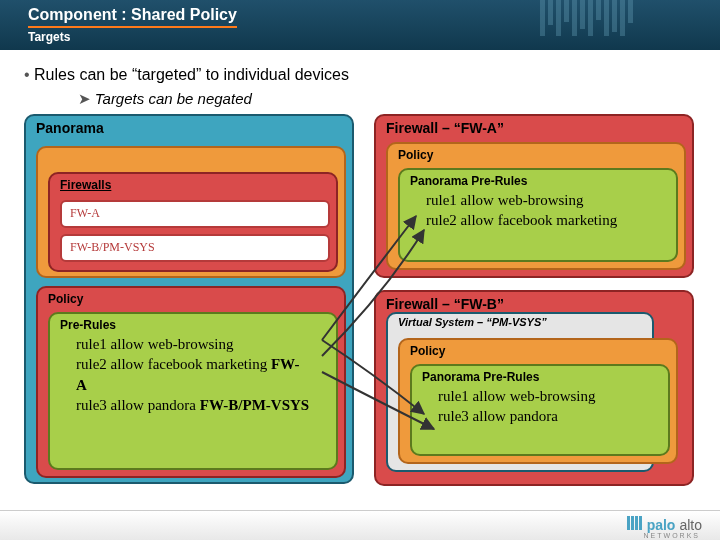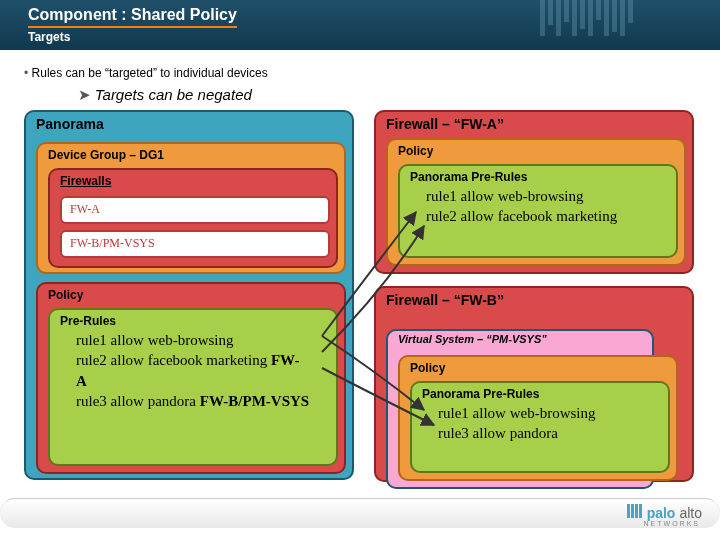--- a/index.html
+++ b/index.html
@@ -1,21 +1,21 @@
 <!DOCTYPE html>
 <html><head>
 <meta charset="utf-8">
 <style>
   * { box-sizing: border-box; margin: 0; padding: 0; }
   html, body { width: 720px; height: 540px; font-family: Arial, Helvetica, sans-serif; background: #fff; overflow: hidden; }
   .header { background: linear-gradient(#20506b,#10384d); color: #fff; padding: 6px 28px 6px 28px; }
   .title { font-size: 16px; font-weight: bold; color: #fff; border-bottom: 2px solid #ff7a1a; display: inline-block; padding-bottom: 2px; }
   .subtitle { font-size: 12px; font-weight: bold; margin-top: 2px; }
   .body { padding: 10px 24px 4px 24px; }
-  .bullet-row { font-size: 12px; margin: 6px 0; }
+  .bullet-row { font-size: 16px; margin: 6px 0; }
   .bullet-row::before { content: "• "; color: #555; }
   .sub-row { font-size: 15px; margin-left: 54px; font-style: italic; }
   .sub-row::before { content: "➤ "; font-style: normal; color: #555; }
   .diagram { position: relative; width: 672px; height: 372px; margin-top: 6px; }
   .box { position: absolute; border-radius: 10px; border: 2px solid #888; }
   .lbl { font-weight: bold; font-size: 14px; padding: 4px 10px 2px 10px; }
   .sub-title { font-size: 11px; font-style: italic; font-weight: bold; padding: 2px 10px; }
   .rule { font-size: 15px; font-family: "Times New Roman", serif; padding: 0 26px; line-height: 1.35; }
   .strong { font-weight: bold; }
 
@@ -29,27 +29,27 @@
   #policy-l { left: 10px; top: 170px; width: 310px; height: 192px; background: #d94b4b; border-color: #8d2424; }
   #pre-l { left: 10px; top: 24px; width: 290px; height: 158px; background: #a8cf4a; border-color: #5c7a1d; }
 
   
   #fw-a { left: 350px; top: 0; width: 320px; height: 164px; background: #d94b4b; border-color: #8d2424; color: #000; }
   #policy-a { left: 10px; top: 26px; width: 300px; height: 128px; background: #ef9a3c; border-color: #b3651b; }
   #pre-a { left: 10px; top: 24px; width: 280px; height: 94px; background: #a8cf4a; border-color: #5c7a1d; }
 
   
   #fw-b { left: 350px; top: 176px; width: 320px; height: 196px; background: #d94b4b; border-color: #8d2424; color: #000; }
-  #vsys { left: 10px; top: 41px; width: 268px; height: 160px; background: #f9a8d4; border-color: #1b5a6e; }
+  #vsys { left: 10px; top: 20px; width: 268px; height: 160px; background: #e5e5e5; border-color: #1b5a6e; }
   #policy-b { left: 10px; top: 24px; width: 280px; height: 126px; background: #ef9a3c; border-color: #b3651b; }
   #pre-b { left: 10px; top: 24px; width: 260px; height: 92px; background: #a8cf4a; border-color: #5c7a1d; }
 
   svg.arrows { position: absolute; left: 0; top: 0; width: 672px; height: 372px; pointer-events: none; }
 
-  .footer { position: absolute; bottom: 12px; left: 0; width: 720px; height: 30px; background: linear-gradient(#fff,#e8e8e8); border-top: 1px solid #ccc; border-radius: 15px; }
+  .footer { position: absolute; bottom: 0; left: 0; width: 720px; height: 30px; background: linear-gradient(#fff,#e8e8e8); border-top: 1px solid #ccc; }
   .logo-wrap { position: absolute; right: 18px; top: 5px; display: flex; align-items: center; gap: 4px; }
   .logo-bars span { display: inline-block; width: 3px; height: 14px; margin-right: 1px; background: #4aa3c4; }
   .logo-txt1 { color: #4aa3c4; font-size: 14px; font-weight: bold; }
   .logo-txt2 { color: #666; font-size: 14px; }
   .logo-sub { color: #888; font-size: 7px; letter-spacing: 2px; position: absolute; right: 20px; bottom: 1px; }
 
   .bg-bars { position: absolute; top: 0; right: 40px; width: 140px; height: 36px; opacity: .35; }
   .bg-bars span { display:inline-block; width:5px; margin-right:3px; background:#6aa4bc; height:100%; vertical-align: top; }
 </style>
 </head>
@@ -65,21 +65,20 @@
 
 <div class="body">
   <div class="bullet-row">Rules can be “targeted” to individual devices</div>
   <div class="sub-row">Targets can be negated</div>
 
   <div class="diagram">
 
     <div id="panorama" class="box">
       <div class="lbl">Panorama</div>
       <div id="dg1" class="box">
-        <div class="lbl" style="font-size:12px">Device Group – DG1</div>
         <div id="firewalls" class="box">
           <div class="lbl" style="font-size:12px">Firewalls</div>
           <div id="mini-a" class="fw-mini">FW-A</div>
           <div id="mini-b" class="fw-mini">FW-B/PM-VSYS</div>
         </div>
       </div>
       <div id="policy-l" class="box">
         <div class="lbl" style="font-size:12px">Policy</div>
         <div id="pre-l" class="box">
           <div class="lbl" style="font-size:12px">Pre-Rules</div>

